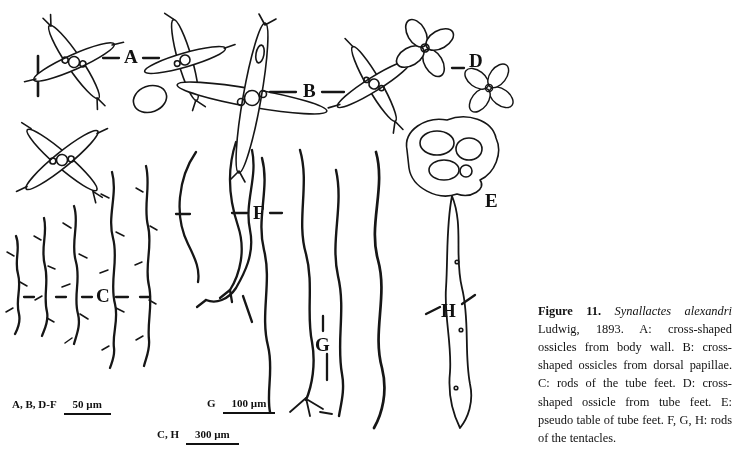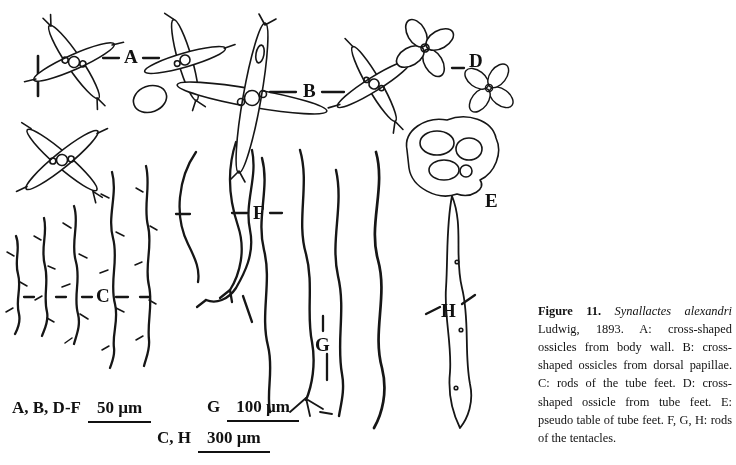--- a/index.html
+++ b/index.html
@@ -2,21 +2,21 @@
 <html><head>
 <meta charset="utf-8">
 <style>
   html,body{margin:0;padding:0;background:#fff;}
   body{width:736px;height:465px;overflow:hidden;font-family:"Liberation Serif", serif;}
   .page{position:relative;width:736px;height:465px;background:#fff;}
   .drawing{position:absolute;left:0;top:0;width:535px;height:465px;}
   svg{position:absolute;left:0;top:0;}
   .part-label{position:absolute;font-weight:bold;font-size:19px;color:#111;line-height:1;
     font-family:"Liberation Serif", serif;}
-  .scalebar{position:absolute;white-space:nowrap;font-weight:bold;font-size:17px;color:#111;
+  .scalebar{position:absolute;white-space:nowrap;font-weight:bold;font-size:11px;color:#111;
     font-family:"Liberation Serif", serif;}
   .sb-v{display:inline-block;border-bottom:2.5px solid #111;padding:0 9px 3px 9px;margin-left:7px;}
   .caption{position:absolute;left:538px;top:302px;width:194px;font-size:12.4px;line-height:1.46;
     color:#111;text-align:justify;font-family:"Liberation Serif", serif;}
   .caption .fig-num{font-weight:bold;}
   .caption .species{font-style:italic;}
 </style>
 </head>
 <body>
 

